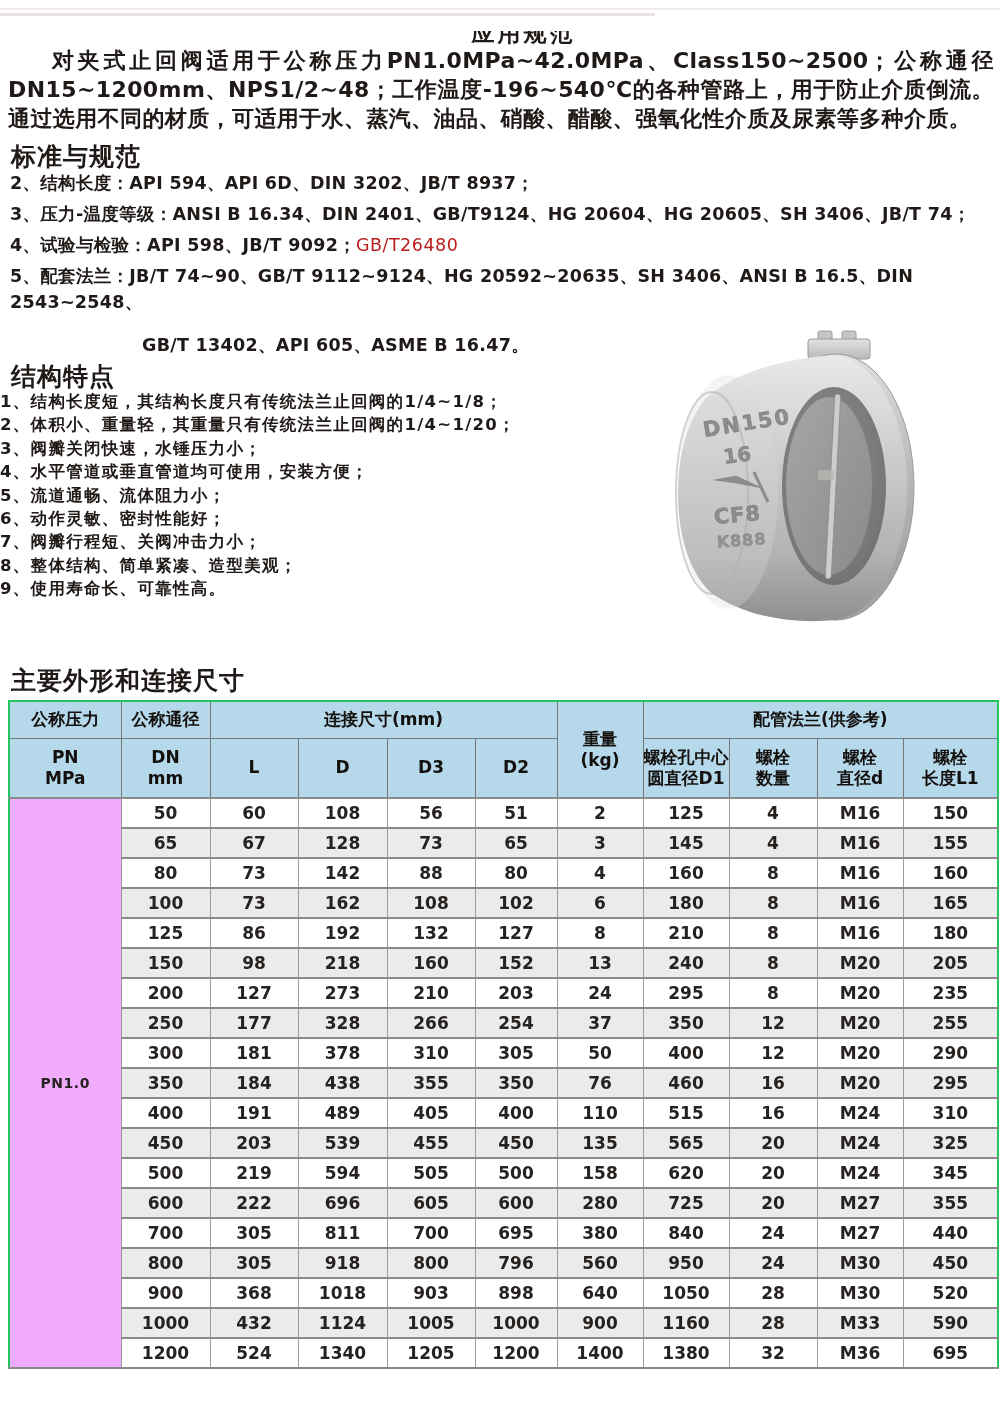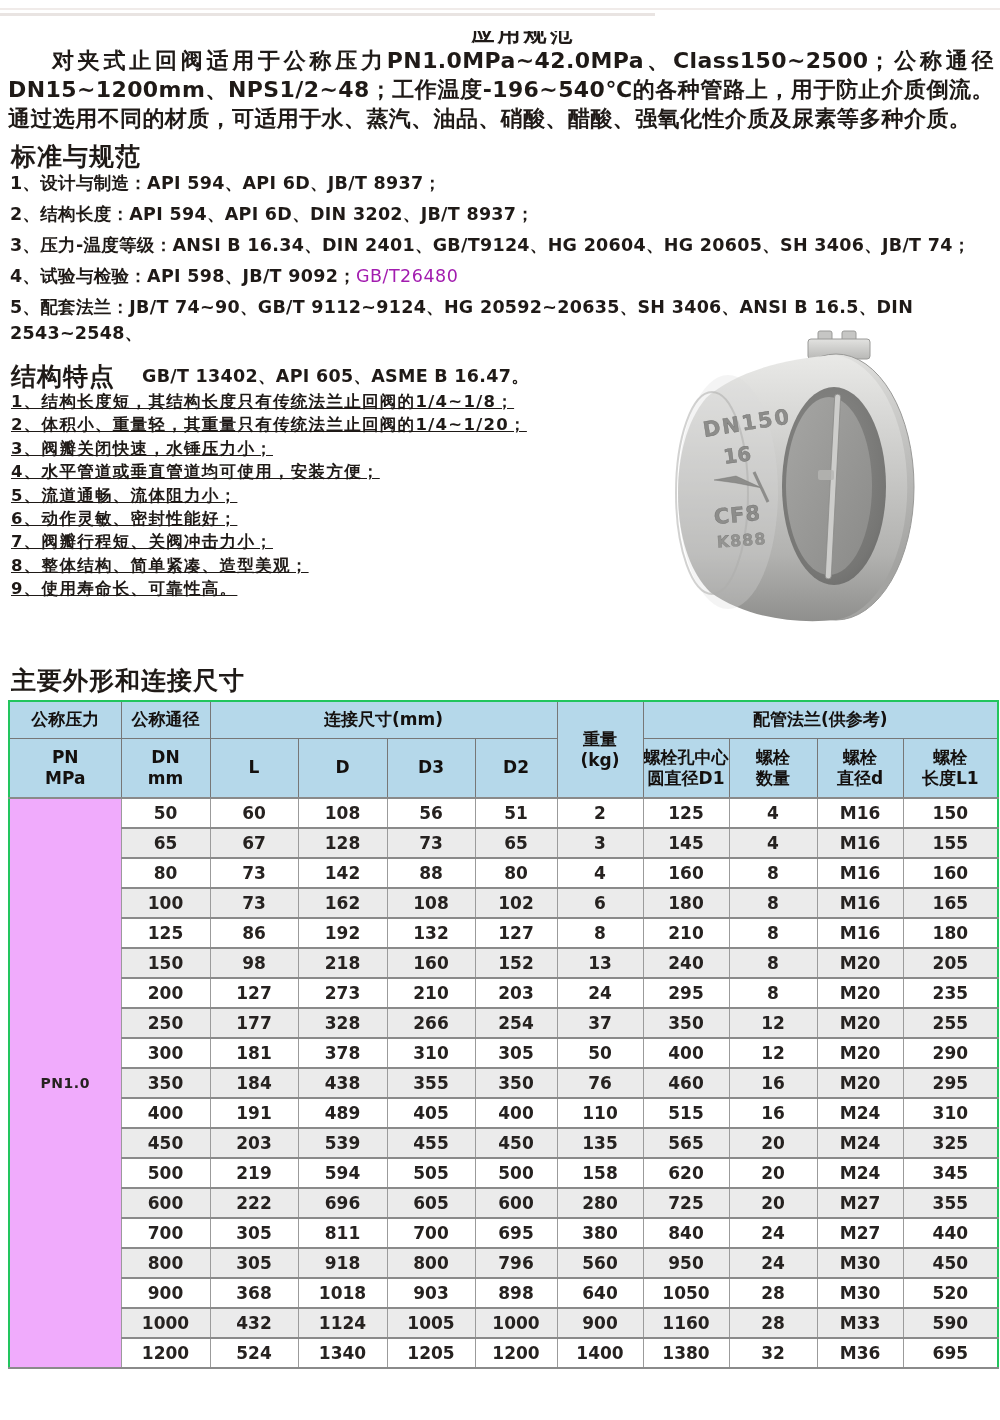--- a/index.html
+++ b/index.html
@@ -19,25 +19,25 @@
     text-align:justify; letter-spacing:0.4px; }
 
   .sec-heading { position:absolute; left:11px; font-size:25px; font-weight:bold; letter-spacing:1px; }
   #standards-heading { top:140px; }
   #features-heading  { top:360px;font-family:Liberation Serif, serif; }
   #dims-heading      { top:664px;text-align:center; }
 
   .standards-list { position:absolute; top:170px; left:10px; width:986px;
     font-size:17.5px; font-weight:bold; }
   .standards-list .item { line-height:26px; margin-bottom:5px; letter-spacing:0.3px; }
-  .standards-list .light { font-weight:400; color:#a21caf; letter-spacing:0.5px; }
+  .standards-list .light { font-weight:400; color:#b91c1c; letter-spacing:0.5px; }
   .standards-list .wrap-line { padding-left:132px; line-height:26px; margin-top:17px; }
 
-  .features-list { position:absolute; top:390px; left:11px; width:645px;
-    font-size:16.5px; font-weight:bold;text-decoration:underline; }
+  .features-list { position:absolute; top:390px; left:0; width:645px;
+    font-size:16.5px; font-weight:bold; }
   .features-list .item { line-height:23.4px; letter-spacing:1.3px; white-space:nowrap; }
 
   .valve-figure { position:absolute; left:658px; top:330px; width:264px; height:322px; }
 
   .dims-table { position:absolute; top:700px; left:8px; }
   table { border-collapse:collapse; table-layout:fixed; width:989px;
     font-family:"DejaVu Sans","Liberation Sans",sans-serif; }
   th, td { border:1px solid #8d8d8d; text-align:center; vertical-align:middle;
     overflow:hidden; }
   table { border:2px solid #22c55e; }
@@ -58,21 +58,20 @@
 
   <div class="topline1"></div>
   <div class="topline2"></div>
 
   <div class="page-title">应用规范</div>
 
   <div class="intro">对夹式止回阀适用于公称压力PN1.0MPa~42.0MPa、Class150~2500；公称通径DN15~1200mm、NPS1/2~48；工作温度-196~540℃的各种管路上，用于防止介质倒流。通过选用不同的材质，可适用于水、蒸汽、油品、硝酸、醋酸、强氧化性介质及尿素等多种介质。</div>
 
   <div class="sec-heading" id="standards-heading">标准与规范</div>
   <div class="standards-list">
-    <div class="item"><span>1、设计与制造：API 594、API 6D、JB/T 8937；</span></div>
     <div class="item"><span>2、结构长度：API 594、API 6D、DIN 3202、JB/T 8937；</span></div>
     <div class="item"><span>3、压力-温度等级：ANSI B 16.34、DIN 2401、GB/T9124、HG 20604、HG 20605、SH 3406、JB/T 74；</span></div>
     <div class="item"><span>4、试验与检验：API 598、JB/T 9092；</span><span class="light">GB/T26480</span></div>
     <div class="item"><span>5、配套法兰：JB/T 74~90、GB/T 9112~9124、HG 20592~20635、SH 3406、ANSI B 16.5、DIN 2543~2548、</span>
       <div class="wrap-line">GB/T 13402、API 605、ASME B 16.47。</div>
     </div>
   </div>
 
   <div class="sec-heading" id="features-heading">结构特点</div>
   <div class="features-list">

